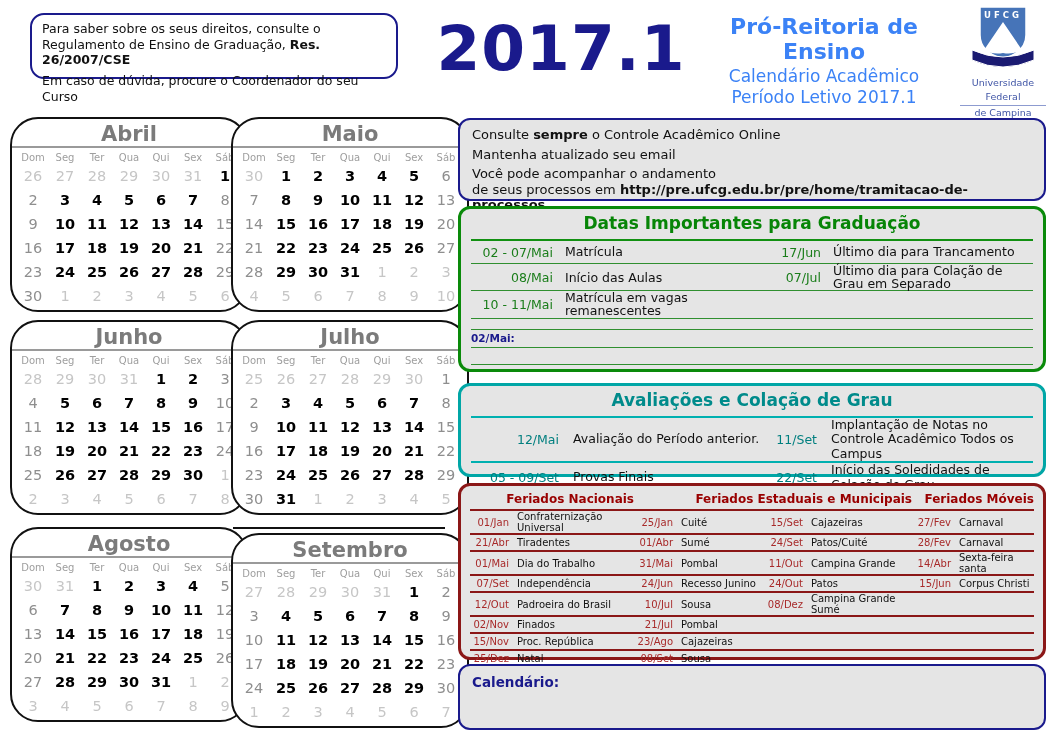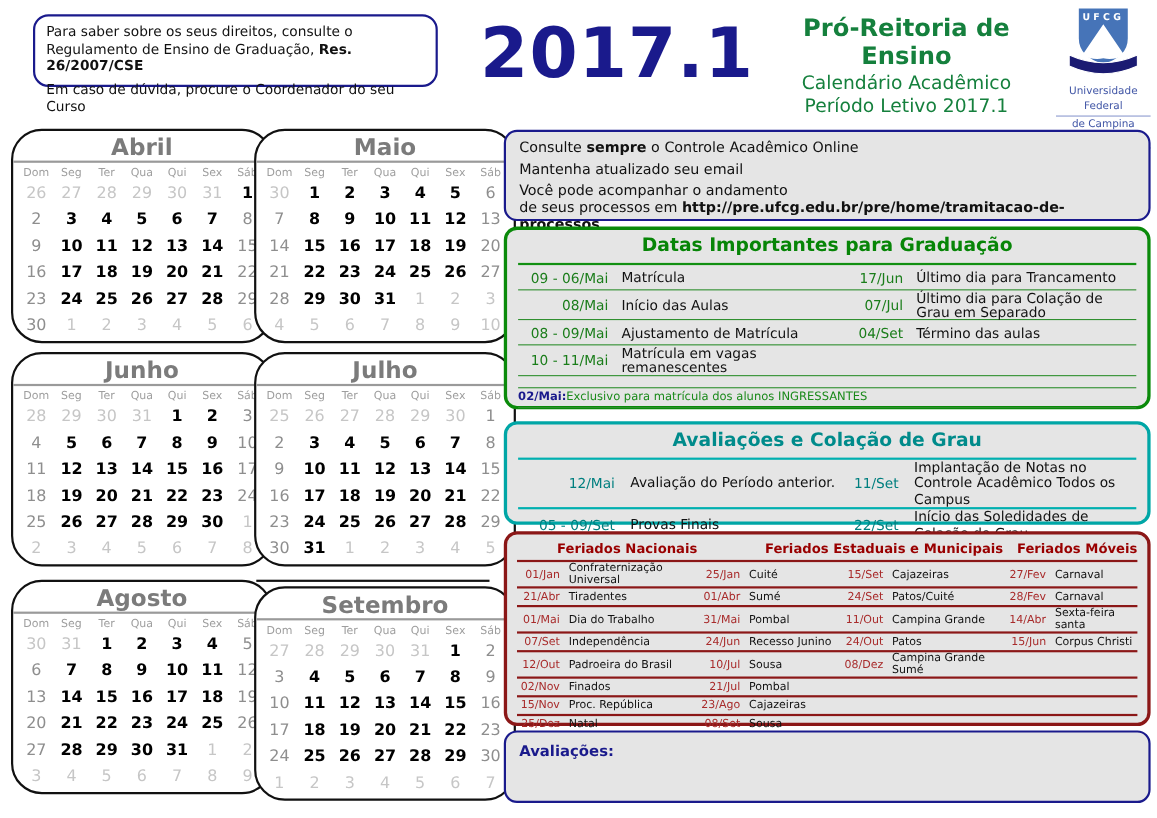--- a/index.html
+++ b/index.html
@@ -6,21 +6,21 @@
   html,body { width:1052px; height:744px; background:#fff; overflow:hidden;
               font-family:"DejaVu Sans", "Liberation Sans", sans-serif; }
   .page { position:relative; width:1052px; height:744px; background:#fff; }
 
   
   .notice-box { position:absolute; left:30px; top:13px; width:368px; height:66px;
     border:2px solid #1a1a8c; border-radius:14px; padding:6px 10px; font-size:12.5px; color:#111; }
   .notice-box p { margin-bottom:5px; line-height:1.25; }
   .big-period { position:absolute; left:416px; top:12px; width:290px; text-align:center;
     font-size:63px; font-weight:bold; color:#1a1a8c; letter-spacing:1px; }
-  .org-block { position:absolute; left:698px; top:14px; width:252px; text-align:center; color:#15803d; }
+  .org-block { position:absolute; left:698px; top:14px; width:252px; text-align:center; color:#3b82f6; }
   .org-block .org { font-size:22px; font-weight:bold; margin-bottom:2px; }
   .org-block .sub { font-size:17px; line-height:1.25; }
 
   .logo { position:absolute; left:958px; top:6px; width:90px; text-align:center; }
   .logo-caption { font-size:9.5px; color:#4156a6; line-height:1.5; border-bottom:1px solid #8d9bd0;
     display:block; margin:0 2px; }
 
   
   .month { position:absolute; width:238px; height:195px; border:2.5px solid #111;
     border-radius:28px; background:#fff; overflow:hidden; }
@@ -437,48 +437,41 @@
     <p><span>Consulte </span><b>sempre</b><span> o Controle Acadêmico Online</span></p>
     <p>Mantenha atualizado seu email</p>
     <p class="tight">Você pode acompanhar o andamento</p>
     <p class="tight"><span>de seus processos em </span><b>http://pre.ufcg.edu.br/pre/home/tramitacao-de-processos</b></p>
   </div>
 
   <div class="rbox green-box">
     <div class="box-title">Datas Importantes para Graduação</div>
     <div>
         <div class="grow">
-          <span class="gdate">09 - 06/Mai</span>
+          <span class="gdate">02 - 07/Mai</span>
           <span class="glabel">Matrícula</span>
           <span class="gdate">17/Jun</span>
           <span class="glabel">Último dia para Trancamento</span>
         </div>
         <div class="grow">
           <span class="gdate">08/Mai</span>
           <span class="glabel">Início das Aulas</span>
           <span class="gdate">07/Jul</span>
           <span class="glabel">Último dia para Colação de Grau em Separado</span>
         </div>
         <div class="grow">
-          <span class="gdate">08 - 09/Mai</span>
-          <span class="glabel">Ajustamento de Matrícula</span>
-          <span class="gdate">04/Set</span>
-          <span class="glabel">Término das aulas</span>
-        </div>
-        <div class="grow">
           <span class="gdate">10 - 11/Mai</span>
           <span class="glabel">Matrícula em vagas remanescentes</span>
           <span class="gdate"></span>
           <span class="glabel"></span>
         </div>
       </div>
     <div class="gspacer"></div>
     <div class="gnote">
       <b>02/Mai:</b>
-        <span> Exclusivo para matrícula dos alunos INGRESSANTES</span>
     </div>
     <div class="gempty"></div>
   </div>
 
   <div class="rbox teal-box">
     <div class="box-title">Avaliações e Colação de Grau</div>
     <div>
         <div class="trow">
           <span class="tdate">12/Mai</span>
           <span class="tlabel">Avaliação do Período anterior.</span>
@@ -578,16 +571,16 @@
           <span class="hname">Sousa</span>
           <span class="hdate"></span>
           <span class="hname"></span>
           <span class="hdate"></span>
           <span class="hname"></span>
         </div>
       </div>
   </div>
 
   <div class="rbox obs-box">
-    <span class="obs-label">Avaliações:</span>
+    <span class="obs-label">Calendário:</span>
   </div>
 
 </div>
 
 </body></html>

